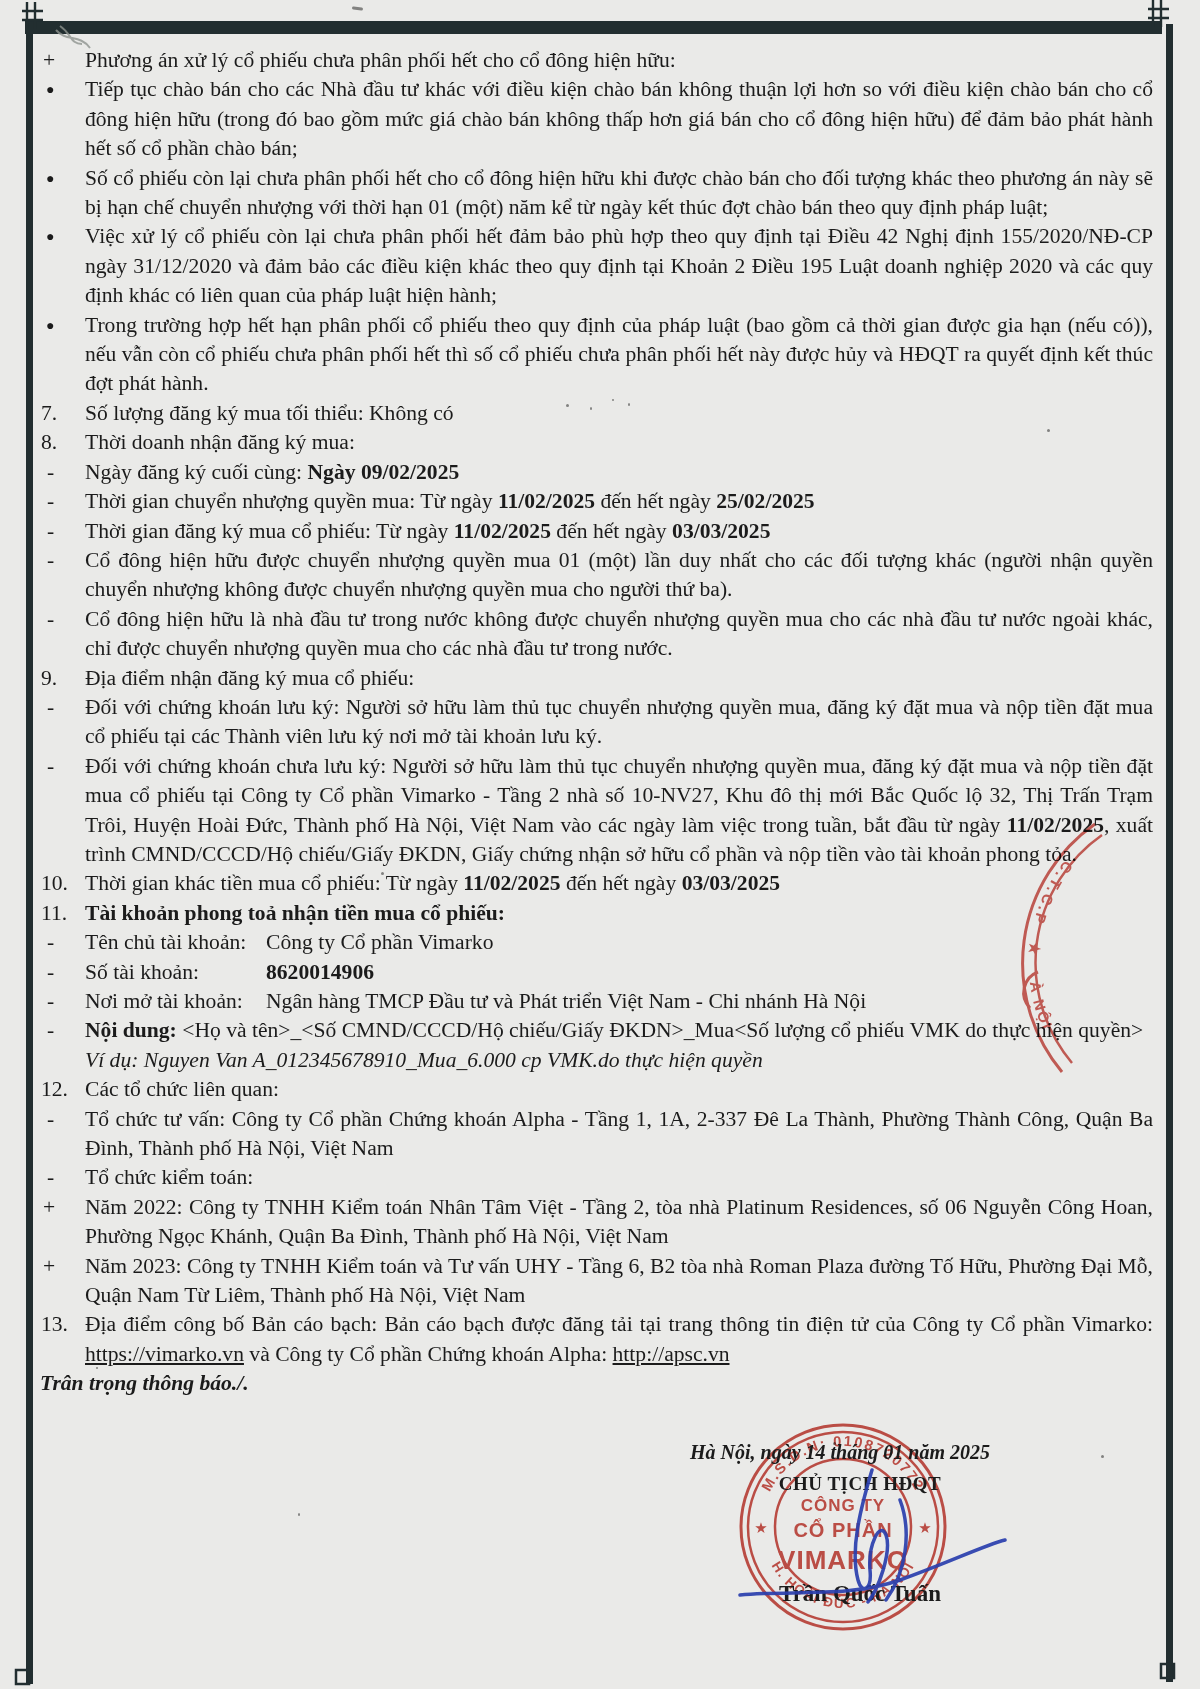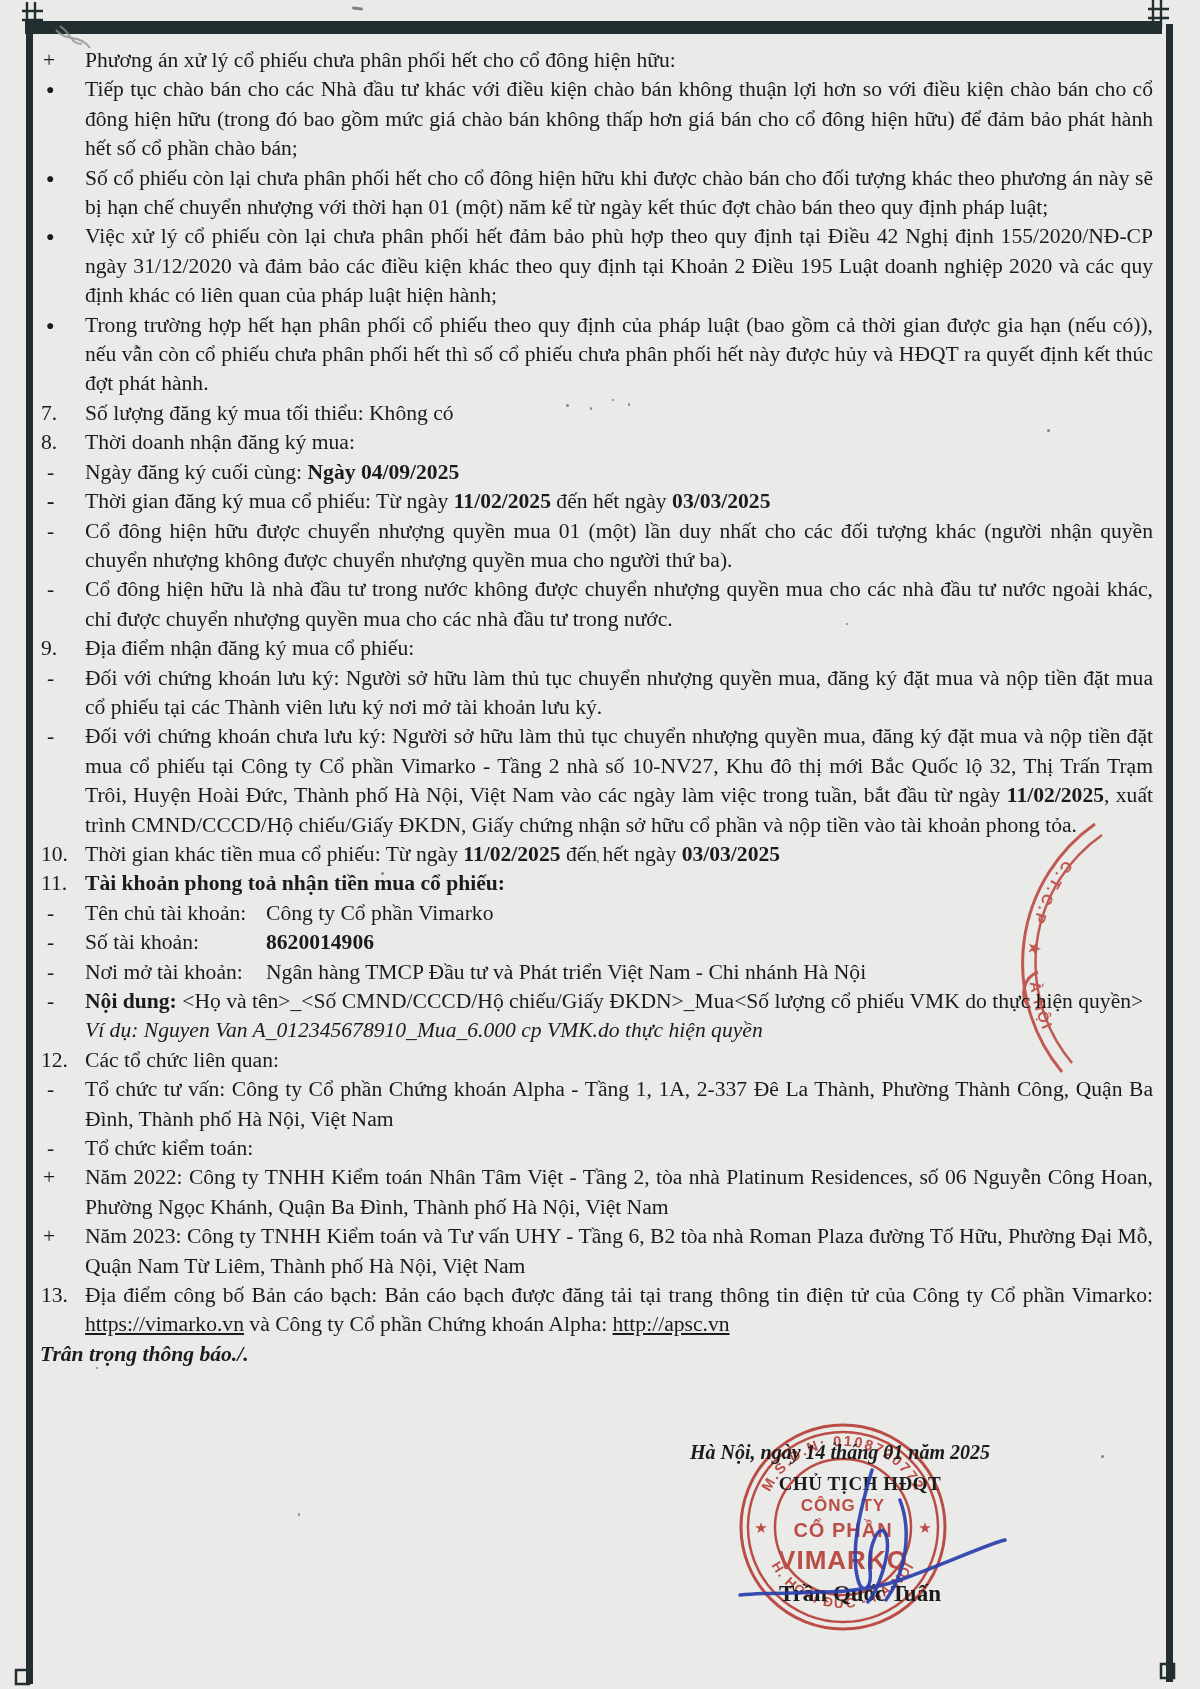--- a/index.html
+++ b/index.html
@@ -91,25 +91,26 @@
     <span><span>Số lượng đăng ký mua tối thiểu: Không có</span></span>
   </div>
 
   <div class="li">
     <span class="mk">8.</span>
     <span><span>Thời doanh nhận đăng ký mua:</span></span>
   </div>
 
   <div class="li">
     <span class="mk dash">-</span>
-    <span><span>Ngày đăng ký cuối cùng: </span><b>Ngày 04/09/2025</b></span>
-  </div>
-
-  <div class="li">
-    <span class="mk dash">-</span>
+    <span><span>Ngày đăng ký cuối cùng: </span><b>Ngày 09/02/2025</b></span>
+  </div>
+
+  <div class="li">
+    <span class="mk dash">-</span>
+    <span><span>Thời gian chuyển nhượng quyền mua: Từ ngày </span><b>11/02/2025</b><span> đến hết ngày </span><b>25/02/2025</b></span>
   </div>
 
   <div class="li">
     <span class="mk dash">-</span>
     <span><span>Thời gian đăng ký mua cổ phiếu: Từ ngày </span><b>11/02/2025</b><span> đến hết ngày </span><b>03/03/2025</b></span>
   </div>
 
   <div class="li">
     <span class="mk dash">-</span>
     <span><span>Cổ đông hiện hữu được chuyển nhượng quyền mua 01 (một) lần duy nhất cho các đối tượng khác (người nhận quyền chuyển nhượng không được chuyển nhượng quyền mua cho người thứ ba).</span></span>

